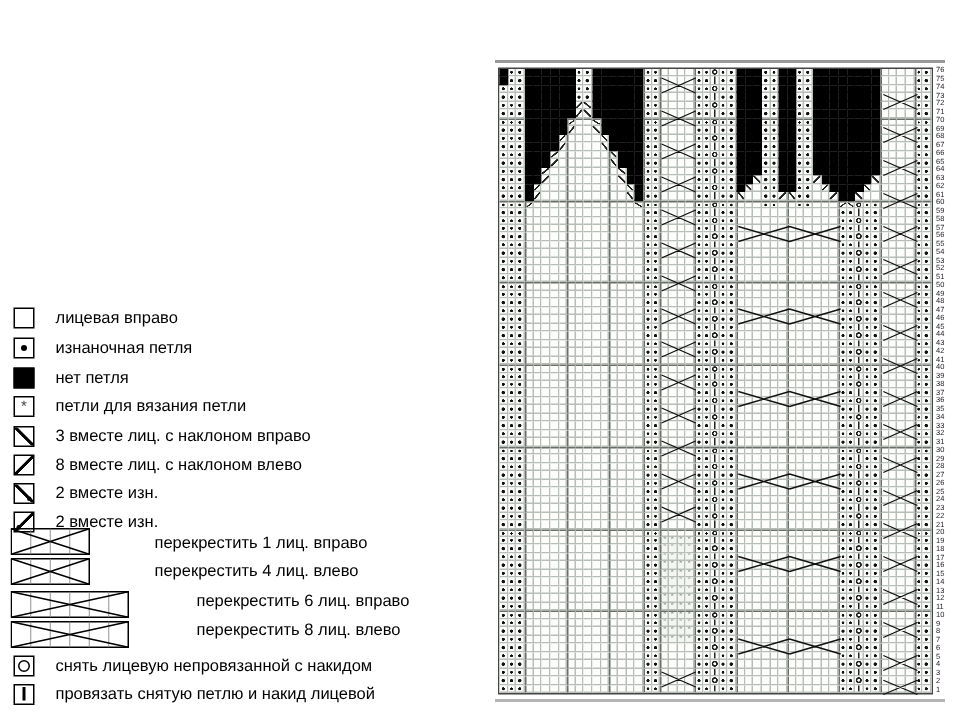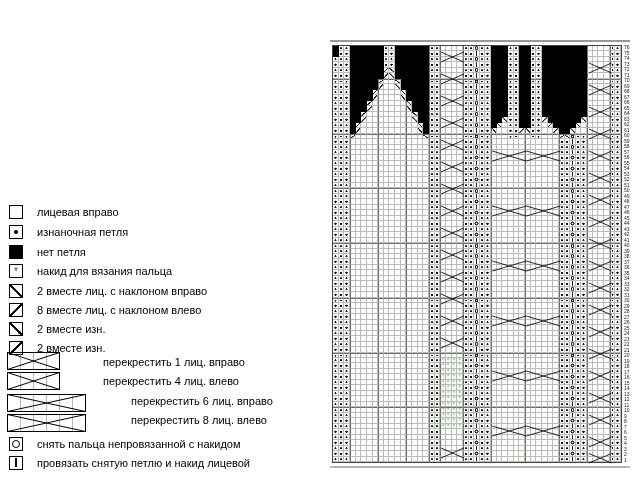--- a/index.html
+++ b/index.html
@@ -53,25 +53,25 @@
       <div class="lg-row" style="top: 225px;">
         <span class="lg-box sym-purl"></span>
         <span class="lg-label">изнаночная петля</span>
       </div>
       <div class="lg-row" style="top: 245px;">
         <span class="lg-box sym-nostitch"></span>
         <span class="lg-label">нет петля</span>
       </div>
       <div class="lg-row" style="top: 264px;">
         <span class="lg-box sym-thumb"></span>
-        <span class="lg-label">накид для вязания пальца</span>
+        <span class="lg-label">петли для вязания петли</span>
       </div>
       <div class="lg-row" style="top: 284px;">
         <span class="lg-box sym-decr"></span>
-        <span class="lg-label">2 вместе лиц. с наклоном вправо</span>
+        <span class="lg-label">3 вместе лиц. с наклоном вправо</span>
       </div>
       <div class="lg-row" style="top: 303px;">
         <span class="lg-box sym-decl"></span>
         <span class="lg-label">8 вместе лиц. с наклоном влево</span>
       </div>
       <div class="lg-row" style="top: 322px;">
         <span class="lg-box sym-decr sym-dot-br"></span>
         <span class="lg-label">2 вместе изн.</span>
       </div>
       <div class="lg-row" style="top: 341px;">
@@ -85,21 +85,21 @@
         <span class="lg-label cab4">перекрестить 4 лиц. влево</span>
       </div>
       <div class="lg-row" style="top: 394px;">
         <span class="lg-label cab6">перекрестить 6 лиц. вправо</span>
       </div>
       <div class="lg-row" style="top: 413px;">
         <span class="lg-label cab6">перекрестить 8 лиц. влево</span>
       </div>
       <div class="lg-row" style="top: 437px;">
         <span class="lg-box sym-slipyo"></span>
-        <span class="lg-label">снять пальца непровязанной с накидом</span>
+        <span class="lg-label">снять лицевую непровязанной с накидом</span>
       </div>
       <div class="lg-row" style="top: 456px;">
         <span class="lg-box sym-knitslip"></span>
         <span class="lg-label">провязать снятую петлю и накид лицевой</span>
       </div>
     </div>
 
   <svg class="cable-cluster" width="118" height="84" viewBox="0 0 118 84">
     <g stroke="#000" fill="none" stroke-width="1">
       <g>

